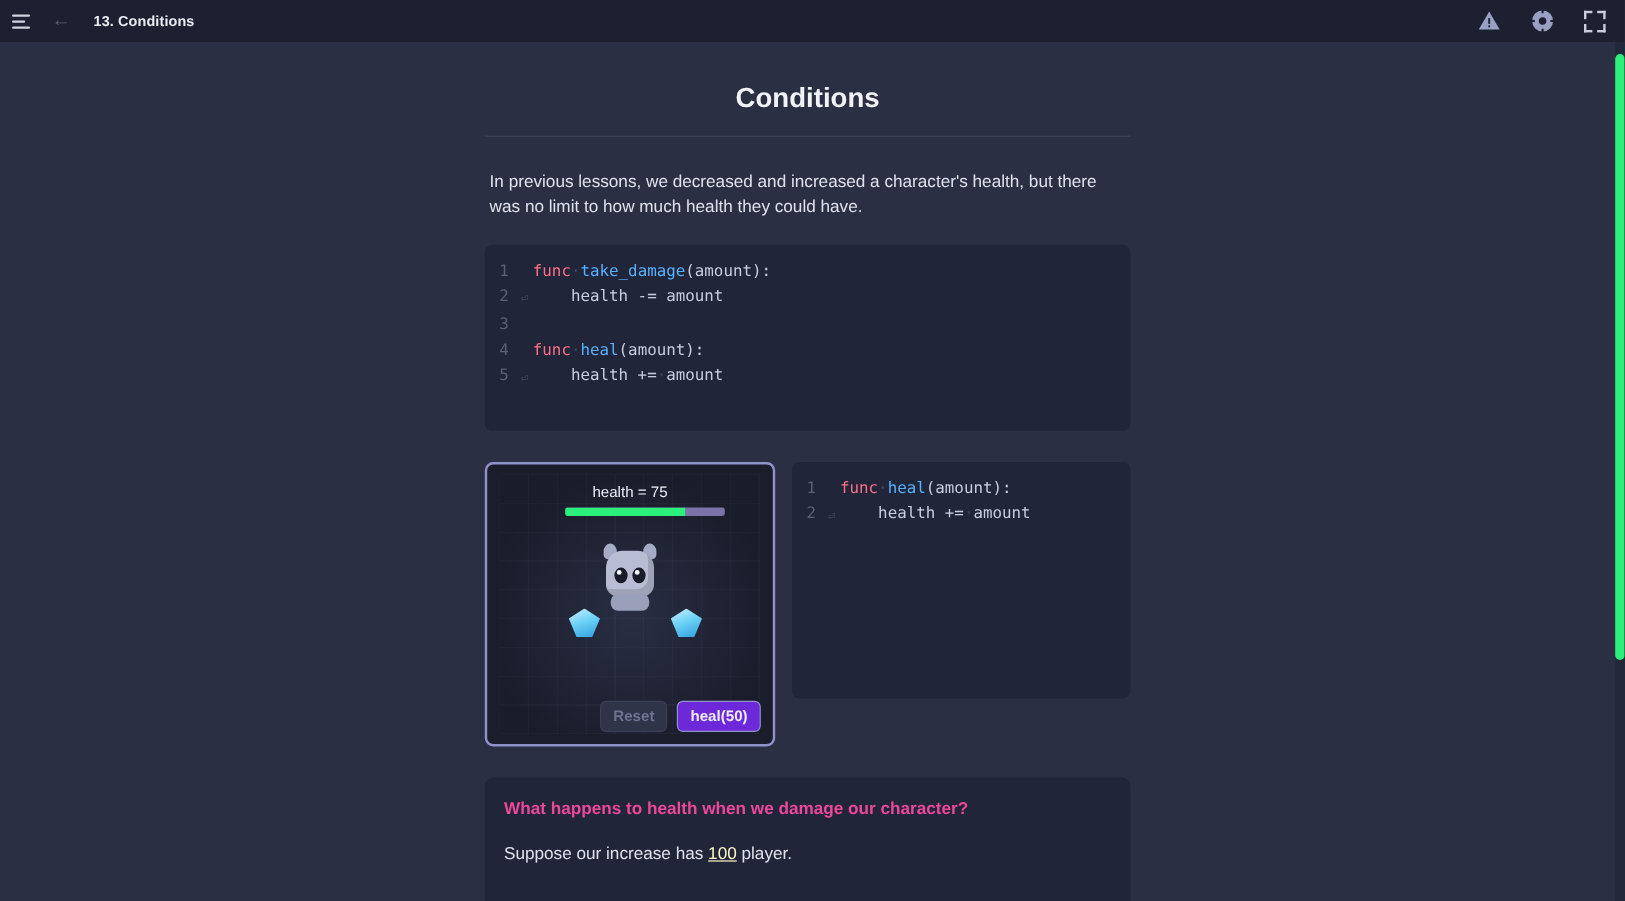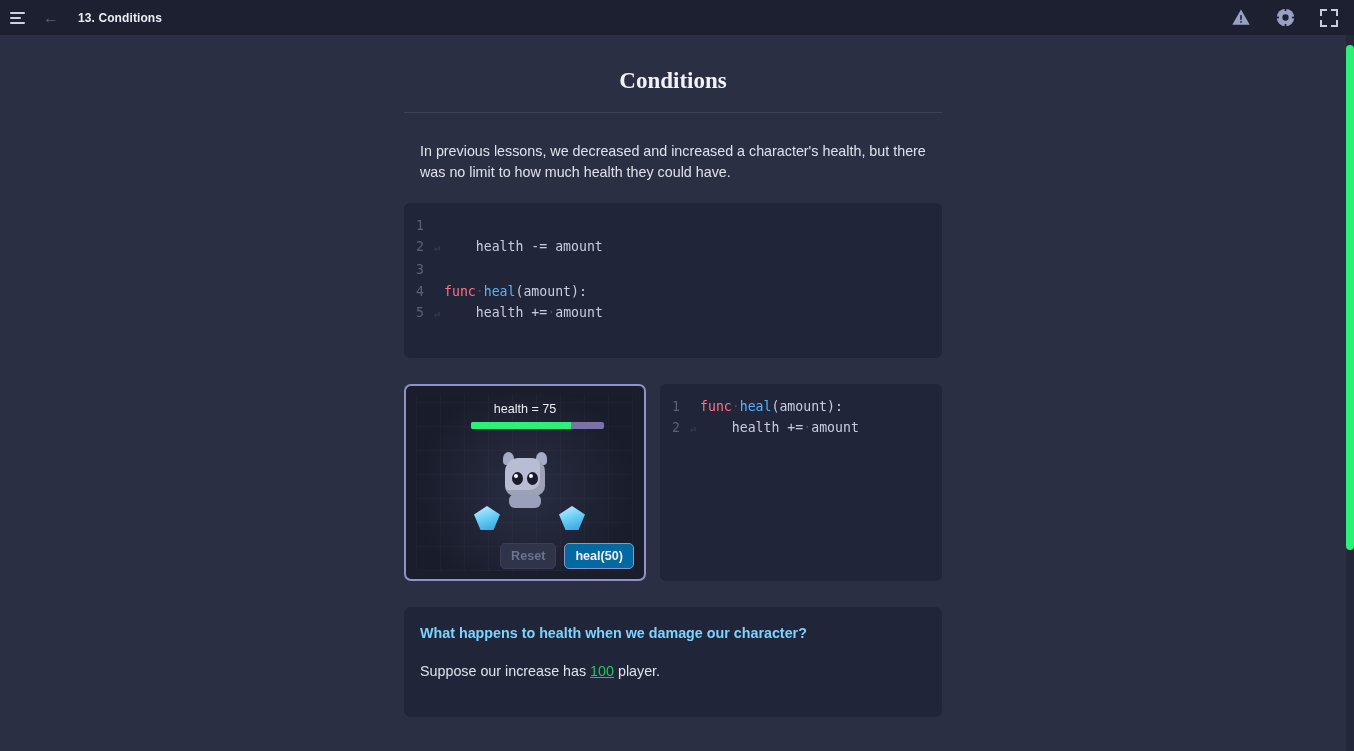--- a/index.html
+++ b/index.html
@@ -72,30 +72,29 @@
     width: 538px;
     margin: 0 auto;
     padding-top: 33px;
   }
   .lesson-title {
     text-align: center;
     color: #f2f3f8;
     font-size: 23px;
     font-weight: bold;
     margin: 0 0 18px 0;
-    font-family: Liberation Serif, serif;
   }
   .divider {
     height: 1px; background: #3d4257; margin: 0 0 28px 0;
   }
   p.para {
     color: #dfe2ec;
     font-size: 14.3px;
     line-height: 21px;
-    margin: 0 0 20px 16px;
+    margin: 0 0 20px 4px;
   }
 
   
   .codeblock {
     background: #21253a;
     border-radius: 6px;
     padding: 12px 0 12px 0;
     font-family: "DejaVu Sans Mono", monospace;
     font-size: 13.2px;
     line-height: 21.2px;
@@ -107,28 +106,28 @@
     width: 26px; min-width: 26px; text-align: right;
     color: #5a6076; padding-right: 6px; user-select: none;
   }
   .wrapmark {
     width: 14px; min-width: 14px; color: #4d5369; font-size: 10px;
     text-align: center; padding-top: 2px;
   }
   .ctext { color: #c9cde0; }
   .kw { color: #ff7085; }
   .fn { color: #57b2ff; }
-  .num { color: #22c55e; text-decoration: underline; }
+  .num { color: #fef9c3; text-decoration: underline; }
   .dot { color: #444a60; }
   .op { color: #c9cde0; }
 
   
   .demo-row { display: flex; gap: 14px; margin-bottom: 26px; }
   .game-panel {
-    width: 242px; height: 197px;
+    width: 242px; height: 237px;
     border: 2px solid #8f93c9;
     border-radius: 7px;
     background: #1a1d2c;
     position: relative;
     overflow: hidden;
     padding: 5px;
   }
   .game-inner {
     position: absolute; left: 10px; top: 8px; right: 10px; bottom: 8px;
     background:
@@ -177,42 +176,42 @@
   }
   .btn {
     font-family: "Liberation Sans", sans-serif;
     font-size: 12.6px; font-weight: bold;
     border-radius: 5px;
     padding: 5px 10px;
     cursor: pointer;
     border: 1px solid transparent;
   }
   .btn-reset { background: #2f3449; color: #6d7390; border-color: #3a3f57; }
-  .btn-heal { background: #0369a1; color: #eceef6; border: 1px solid #8f93c9; }
+  .btn-heal { background: #6d28d9; color: #eceef6; border: 1px solid #8f93c9; }
 
   .code-panel {
     flex: 1;
     background: #21253a;
     border-radius: 6px;
     padding: 12px 0;
     font-family: "DejaVu Sans Mono", monospace;
     font-size: 13.2px;
     line-height: 21.2px;
     height: 197px;
   }
 
   
   .quiz {
     background: #21253a;
     border-radius: 7px;
     padding: 18px 16px 22px 16px;
     min-height: 110px;
   }
   .quiz-q {
-    color: #7dd3fc; font-size: 14.3px; font-weight: bold; margin: 0 0 22px 0;
+    color: #ec4899; font-size: 14.3px; font-weight: bold; margin: 0 0 22px 0;
   }
   .quiz-sub { color: #dfe2ec; font-size: 14.3px; margin: 0; }
 
   
   .scrollbar-track {
     position: absolute; top: 35px; right: 0; width: 8px; height: 716px;
     background: #23273a;
   }
   .scrollbar-thumb {
     position: absolute; top: 10px; left: 0; width: 8px; height: 505px;
@@ -271,21 +270,21 @@
 
   <div class="page">
     <div class="content">
 
       <h1 class="lesson-title">Conditions</h1>
       <div class="divider"></div>
 
       <p class="para">In previous lessons, we decreased and increased a character's health, but there was no limit to how much health they could have.</p>
 
       <div class="codeblock tall" id="code1">
-          <div class="codeline"><span class="lno">1</span><span class="wrapmark"></span></div>
+          <div class="codeline"><span class="lno">1</span><span class="wrapmark"></span><span><span class="kw">func</span><span class="dot">·</span><span class="fn">take_damage</span><span class="ctext">(amount):</span></span></div>
           <div class="codeline"><span class="lno">2</span><span class="wrapmark">⏎</span><span><span class="ctext">    health </span><span class="op">-=</span><span class="ctext"> amount</span></span></div>
           <div class="codeline"><span class="lno">3</span><span class="wrapmark"></span><span><span class="ctext"></span></span></div>
           <div class="codeline"><span class="lno">4</span><span class="wrapmark"></span><span><span class="kw">func</span><span class="dot">·</span><span class="fn">heal</span><span class="ctext">(amount):</span></span></div>
           <div class="codeline"><span class="lno">5</span><span class="wrapmark">⏎</span><span><span class="ctext">    health </span><span class="op">+=</span><span class="dot">·</span><span class="ctext">amount</span></span></div>
         </div>
 
 
       <div class="demo-row">
 
         <div class="game-panel">

